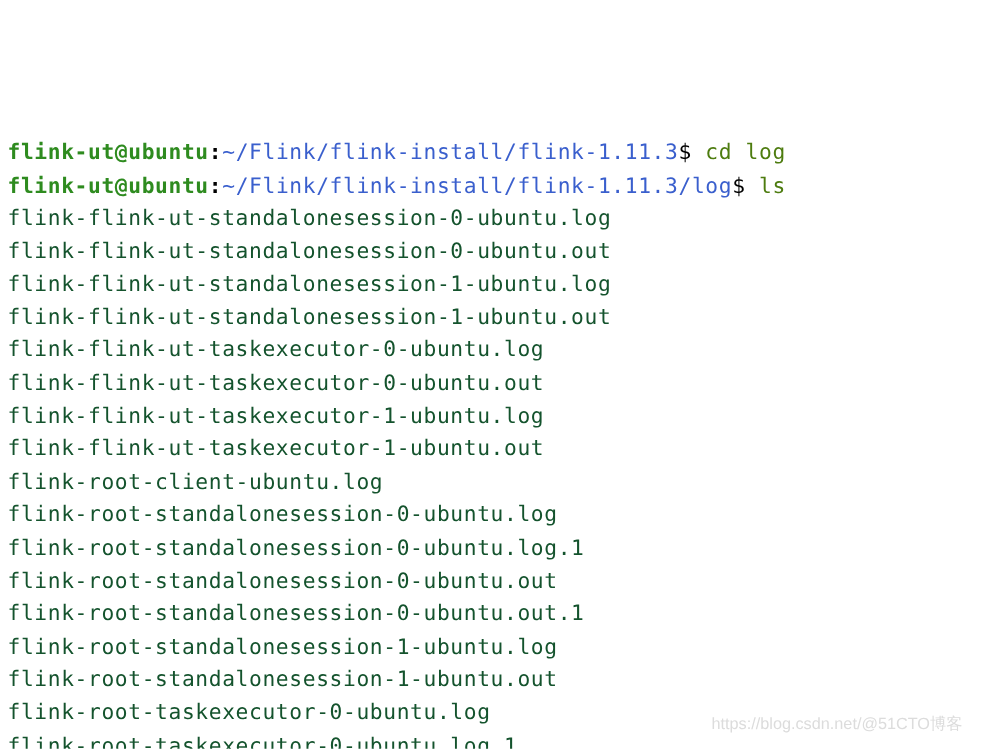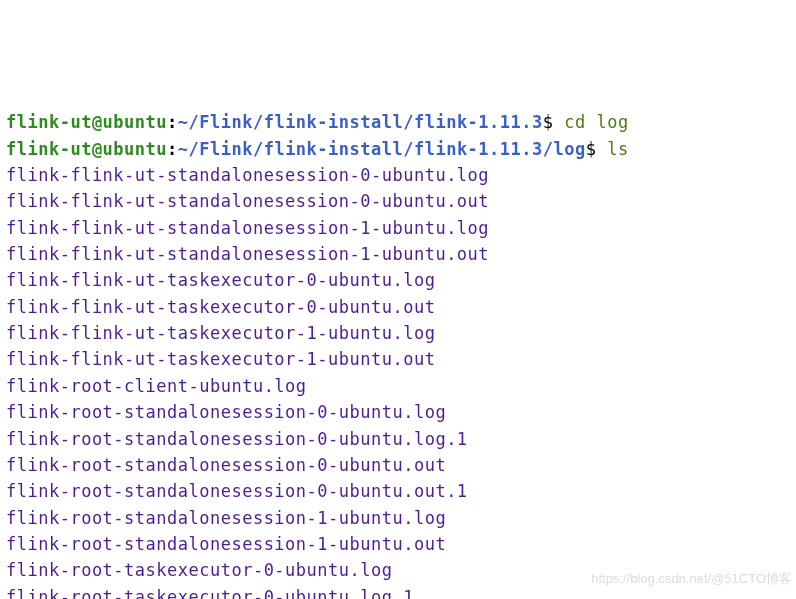--- a/index.html
+++ b/index.html
@@ -27,35 +27,35 @@
     .user-host {
       color: #2e8b1f;
       font-weight: bold;
     }
     .colon {
       color: #000000;
       font-weight: bold;
     }
     .path {
       color: #3a5fcd;
-      font-weight: bold;
+      font-weight: normal;
     }
     .dollar {
       color: #000000;
     }
     .cmd {
       color: #4d7c0f;
     }
     .file {
-      color: #4c1d95;
+      color: #14532d;
     }
     .watermark {
       position: absolute;
       bottom: 10px;
-      right: 4px;
+      right: 26px;
       font-family: Arial, sans-serif;
       font-size: 13px;
       color: #dcdcdc;
       letter-spacing: 0;
       white-space: nowrap;
     }
   </style>
 </head>
 <body>
 

